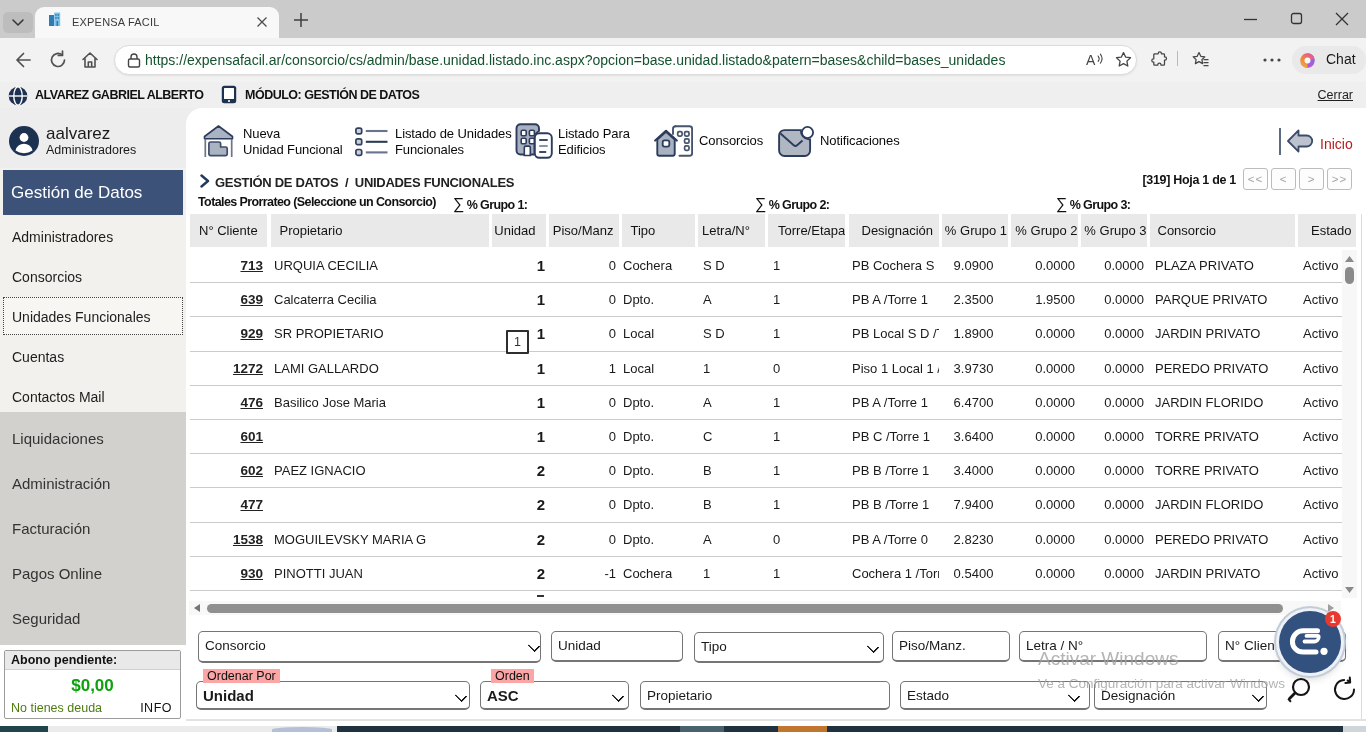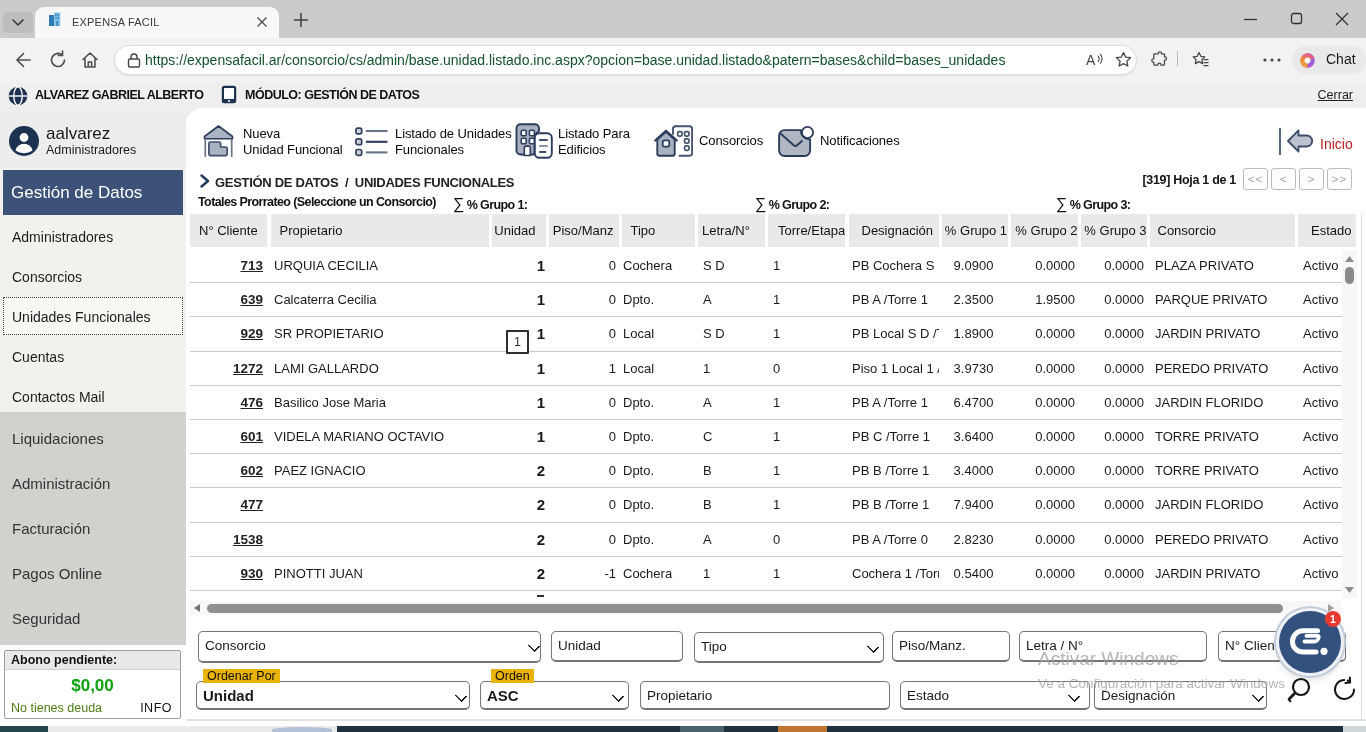--- a/index.html
+++ b/index.html
@@ -60,21 +60,21 @@
 .cEst{left:1113px}
 
 #vsb{position:absolute;left:1342px;top:250px;width:15px;height:348px;background:#f7f7f7}
 #vsb .thumb{position:absolute;left:3px;top:17px;width:9px;height:17px;background:#8a8a8a;border-radius:4.5px}
 #hsb{position:absolute;left:189px;top:601px;width:1152px;height:14px;background:#f8f8f8}
 #hsb .thumb{position:absolute;left:18px;top:3px;width:1076px;height:9px;background:#909090;border-radius:4.5px}
 
 .sel,.inp{position:absolute;background:#fff;border:1px solid #757575;border-bottom-width:2px;border-radius:5px;font-size:13.5px;color:#1a1a1a;height:31px;line-height:28px;padding-left:6px}
 .sel .chev{position:absolute;top:9px;width:11px;height:11px}
 .chev:before{content:"";position:absolute;left:0;top:0;width:8px;height:8px;border-right:2.6px solid #111;border-bottom:2.6px solid #111;border-radius:1px;transform:rotate(45deg) scale(1,.82)}
-.flabel{position:absolute;font-size:12.5px;color:#111;background:#eab308;padding:0 4px;z-index:3}
+.flabel{position:absolute;font-size:12.5px;color:#111;background:#fca5a5;padding:0 4px;z-index:3}
 .bold15{font-weight:bold;font-size:15px}
 
 #wm1{position:absolute;left:1038px;top:648px;font-size:19px;color:#a2a2a2;opacity:.8}
 #wm2{position:absolute;left:1038px;top:676px;font-size:13.5px;color:#a2a2a2;opacity:.8}
 
 #bubble{position:absolute;left:1279px;top:611px;width:62px;height:62px;border-radius:50%;background:#33517e;box-shadow:0 0 0 3px #eef1f5,0 0 0 5px #c3ccd9,0 4px 10px rgba(0,0,0,.25)}
 #badge{position:absolute;left:1325px;top:611px;width:16px;height:16px;border-radius:50%;background:#e8392f;color:#fff;font-size:10.5px;font-weight:bold;text-align:center;line-height:16px}
 
 #tip{position:absolute;left:506px;top:330px;width:23px;height:24px;background:#fff;border:2px solid #2e2e2e;border-radius:1px;font-size:12.5px;color:#333;text-align:center;line-height:21px}
 
@@ -372,21 +372,20 @@
     <span class="cTorre">1</span>
     <span class="cDesig">PB A /Torre 1</span>
     <span class="cG1">6.4700</span>
     <span class="cG2">0.0000</span>
     <span class="cG3">0.0000</span>
     <span class="cCons">JARDIN FLORIDO</span>
     <span class="cEst">Activo</span>
 </div>
 <div class="trow" style="top:420.0px">
 <span class="cNum">601</span>
-    <span class="cProp">VIDELA MARIANO OCTAVIO</span>
     <span class="cUni">1</span>
     <span class="cPiso">0</span>
     <span class="cTipo">Dpto.</span>
     <span class="cLetra">C</span>
     <span class="cTorre">1</span>
     <span class="cDesig">PB C /Torre 1</span>
     <span class="cG1">3.6400</span>
     <span class="cG2">0.0000</span>
     <span class="cG3">0.0000</span>
     <span class="cCons">TORRE PRIVATO</span>
@@ -416,20 +415,21 @@
     <span class="cTorre">1</span>
     <span class="cDesig">PB B /Torre 1</span>
     <span class="cG1">7.9400</span>
     <span class="cG2">0.0000</span>
     <span class="cG3">0.0000</span>
     <span class="cCons">JARDIN FLORIDO</span>
     <span class="cEst">Activo</span>
 </div>
 <div class="trow" style="top:522.6px">
 <span class="cNum">1538</span>
+    <span class="cProp">MOGUILEVSKY MARIA G</span>
     <span class="cUni">2</span>
     <span class="cPiso">0</span>
     <span class="cTipo">Dpto.</span>
     <span class="cLetra">A</span>
     <span class="cTorre">0</span>
     <span class="cDesig">PB A /Torre 0</span>
     <span class="cG1">2.8230</span>
     <span class="cG2">0.0000</span>
     <span class="cG3">0.0000</span>
     <span class="cCons">PEREDO PRIVATO</span>

